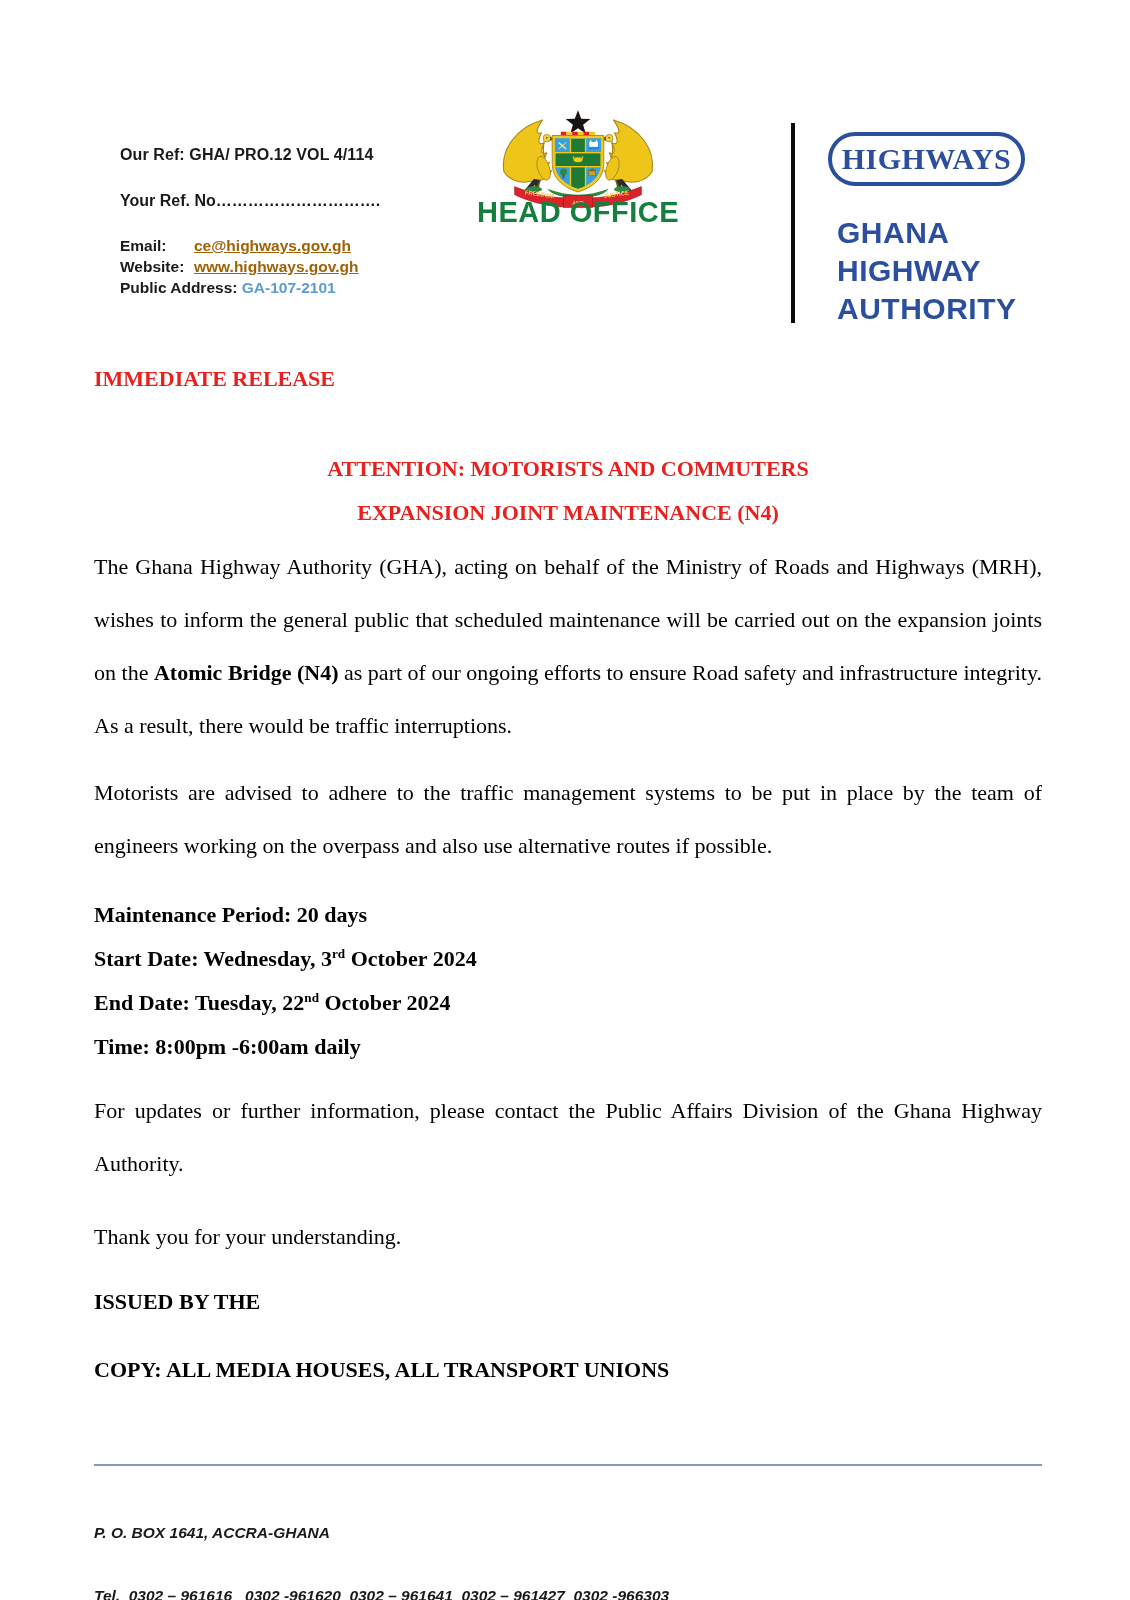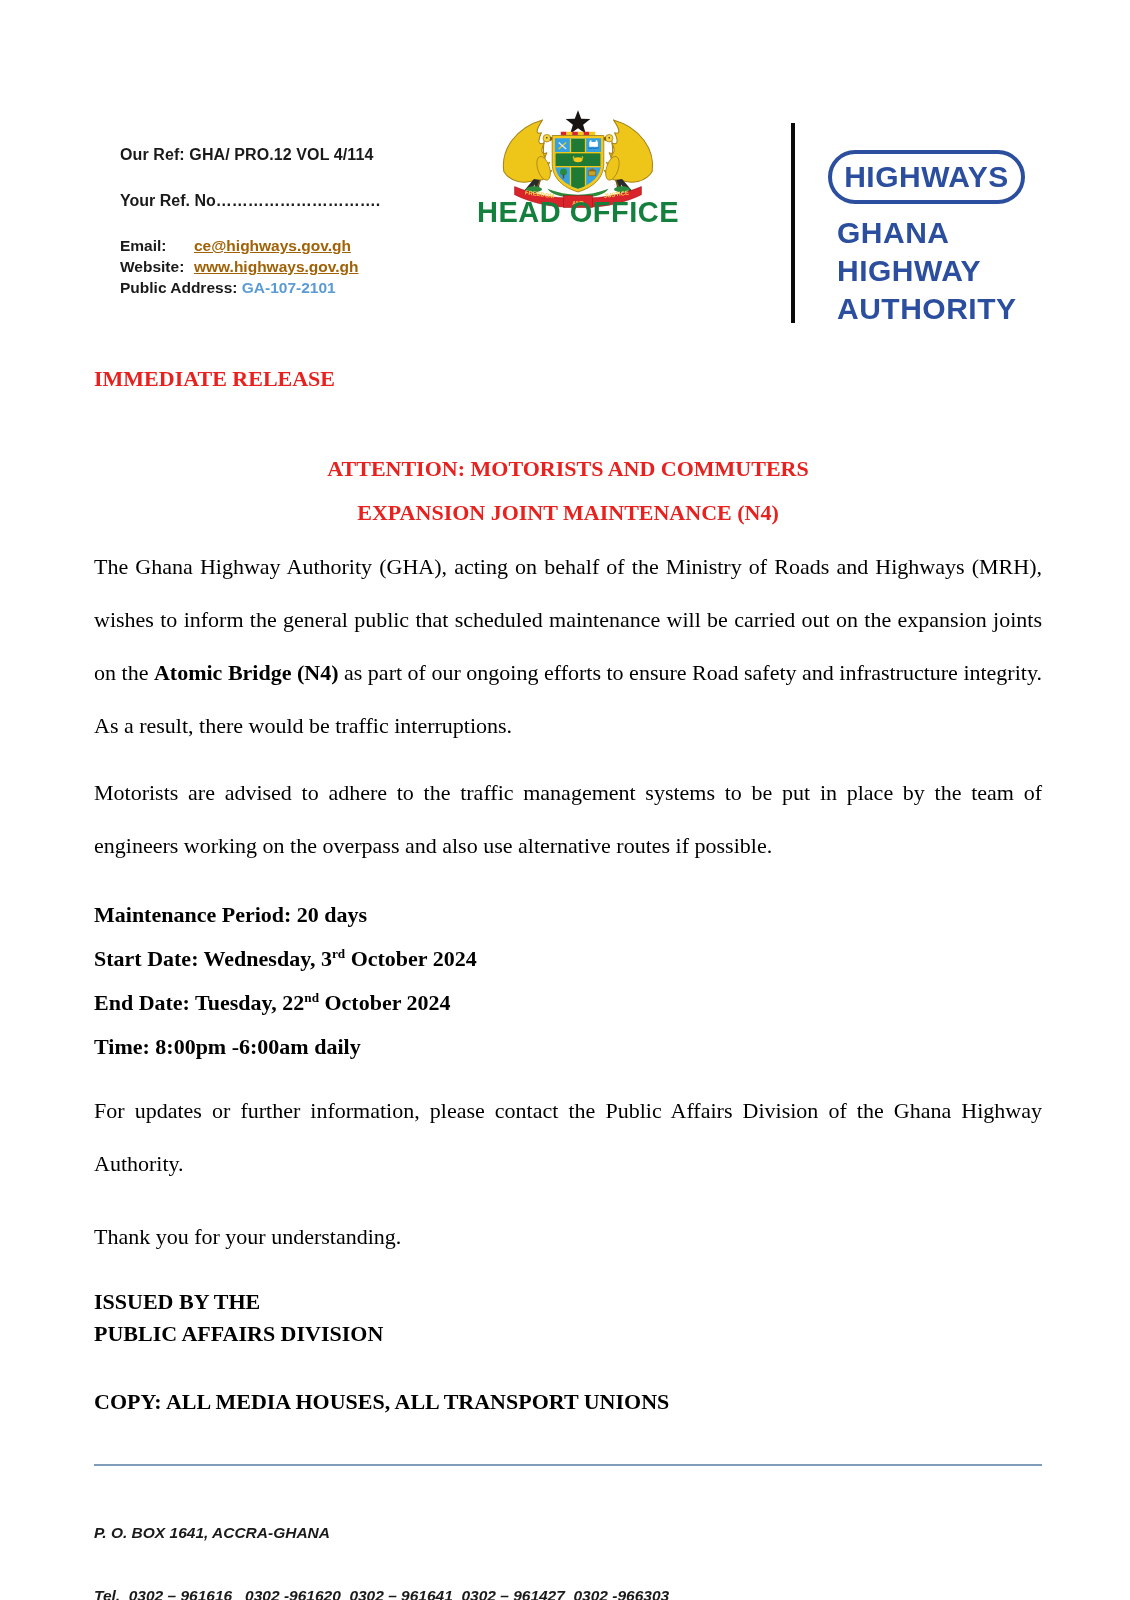--- a/index.html
+++ b/index.html
@@ -27,24 +27,24 @@
   .crest { position:absolute; left:492px; top:108px; width:172px; height:105px; }
   .head-office {
     position:absolute; left:458px; top:196px; width:240px; text-align:center;
     font-family:"Liberation Sans", sans-serif; font-weight:bold; font-size:29px;
     color:#15803d; letter-spacing:.5px;
   }
 
   .v-divider { position:absolute; left:791px; top:123px; width:4px; height:200px; background:#0a0a0a; }
 
   .pill {
-    position:absolute; left:828px; top:150px; width:197px; height:54px;
+    position:absolute; left:828px; top:132px; width:197px; height:54px;
     border:4px solid #2b4f9e; border-radius:30px;
     display:flex; align-items:center; justify-content:center;
-    font-family:Liberation Sans, sans-serif; font-weight:bold; font-size:30px;
+    font-family:Liberation Serif, serif; font-weight:bold; font-size:30px;
     color:#2b4f9e; letter-spacing:.5px;
   }
   .org-name {
     position:absolute; left:837px; top:214px;
     font-family:"Liberation Sans", sans-serif; font-weight:bold; font-size:30px;
     line-height:38px; color:#2b4f9e; letter-spacing:.5px;
   }
 
   
   .letter { position:absolute; left:94px; top:340px; width:948px; font-size:22px; }
@@ -185,21 +185,20 @@
     <div class="info-line"><span>Start Date: Wednesday, 3</span><sup>rd</sup><span> October 2024</span></div>
     <div class="info-line"><span>End Date: Tuesday, 22</span><sup>nd</sup><span> October 2024</span></div>
     <div class="info-line">Time: 8:00pm -6:00am daily</div>
 
     <p class="para p3">For updates or further information, please contact the Public Affairs Division of the Ghana Highway Authority.</p>
 
     <p class="p4">Thank you for your understanding.</p>
 
     <div class="issued">
       <div>ISSUED BY THE</div>
-      <div>PUBLIC AFFAIRS DIVISION</div>
     </div>
 
     <div class="copy-line">COPY: ALL MEDIA HOUSES, ALL TRANSPORT UNIONS</div>
   </div>
 
   <div class="footer-rule"></div>
   <div class="footer-text">
     <div>P. O. BOX 1641, ACCRA-GHANA</div>
     <div>Tel.  0302 – 961616   0302 -961620  0302 – 961641  0302 – 961427  0302 -966303</div>
   </div>

